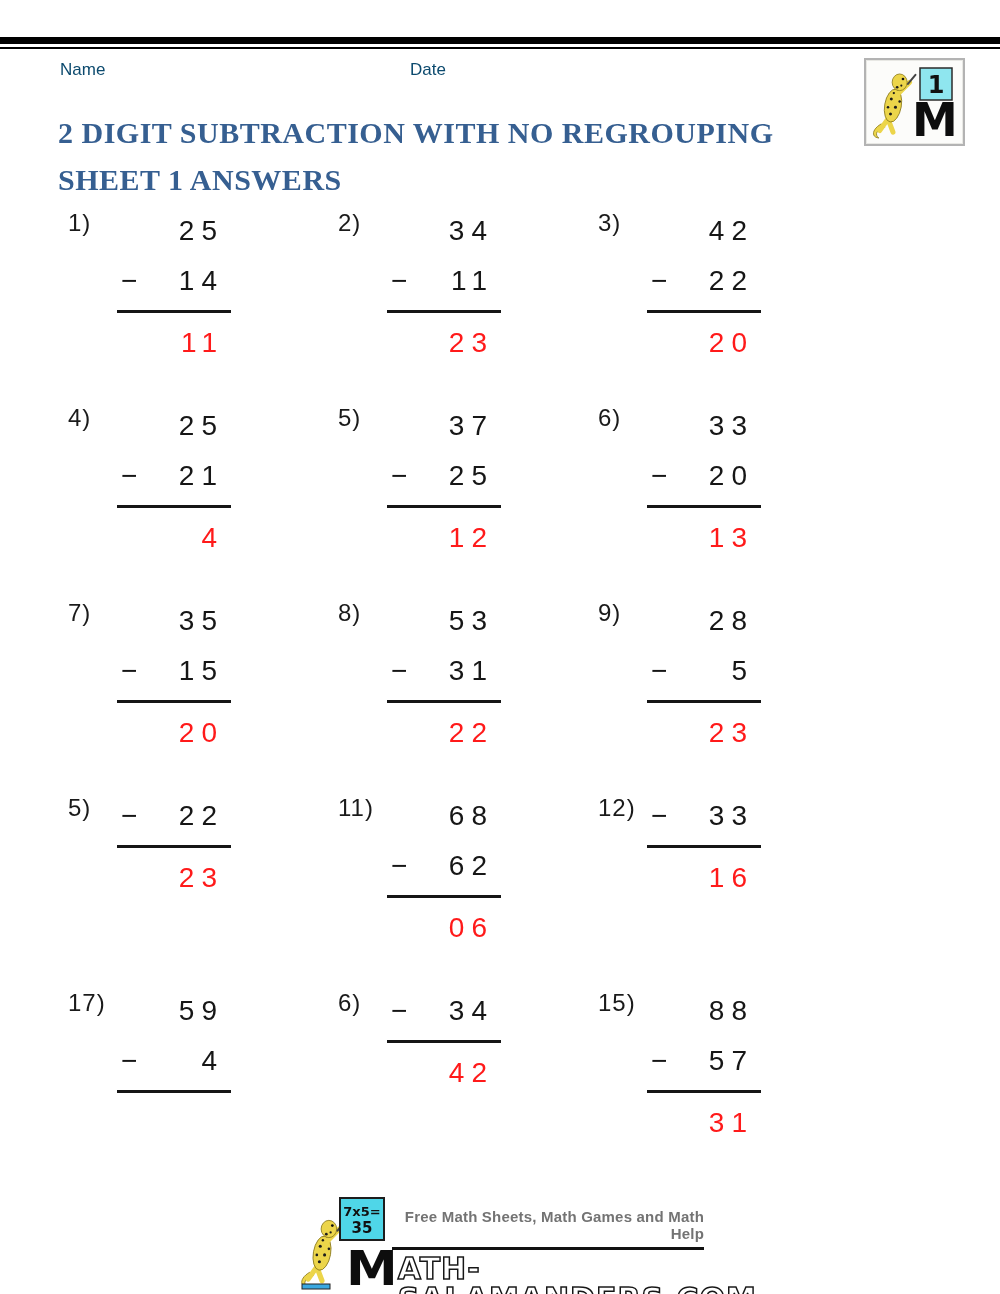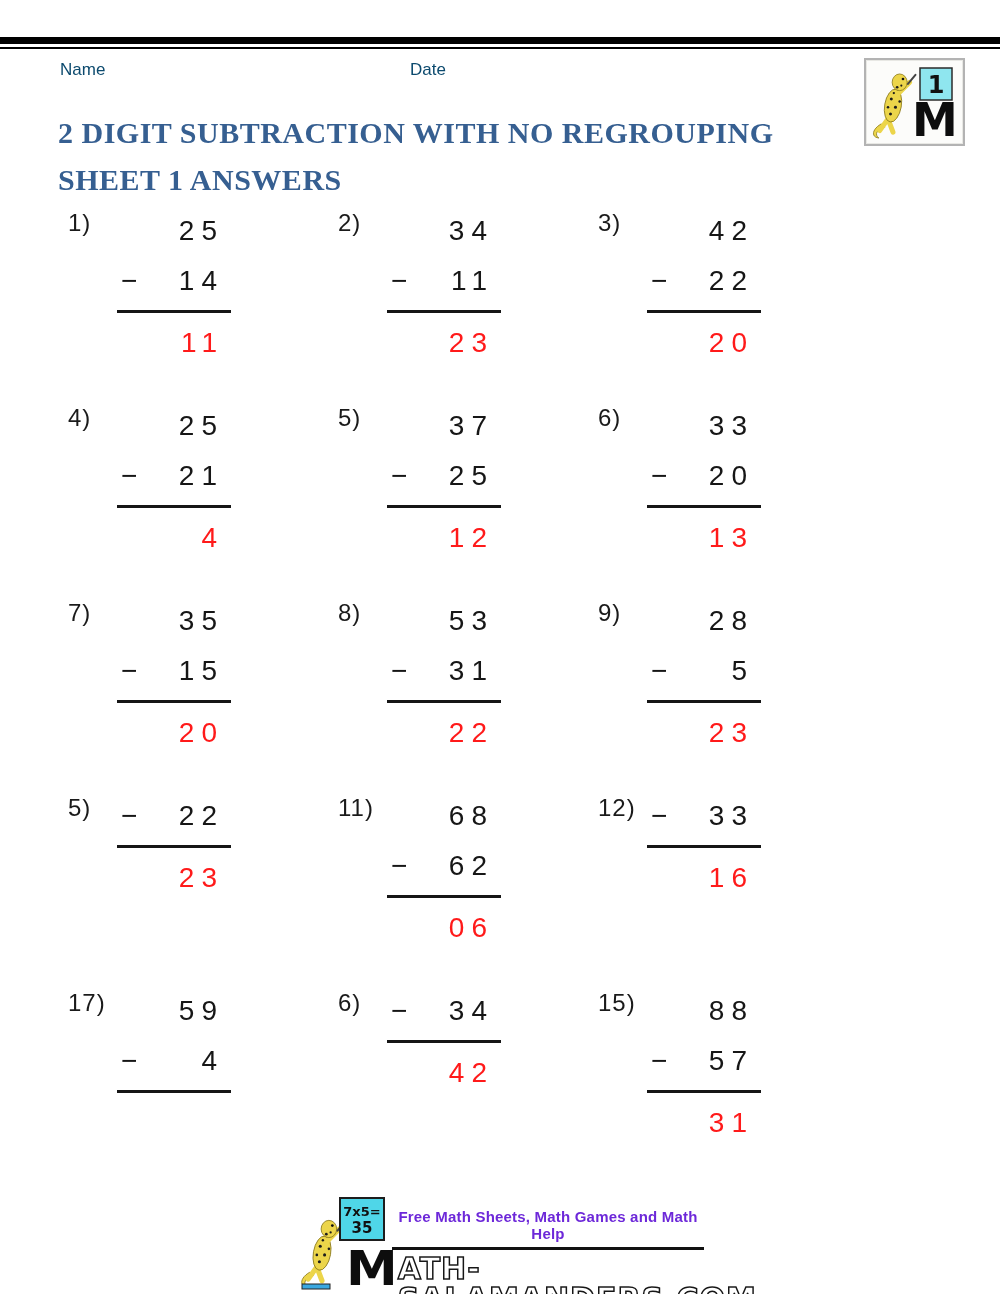--- a/index.html
+++ b/index.html
@@ -85,22 +85,22 @@
     color: var(--answer-color, #ff1a1a);
   }
 
   
   .footer {
     position: absolute; left: 0; top: 1196px; width: 1000px;
     display: flex; justify-content: center; align-items: flex-start;
   }
   .footer-right { width: 312px; }
   .tagline {
-    font-size: 15px; font-weight: bold; text-align: center;
-    padding: 12px 0 5px 0; color: #6d28d9; letter-spacing: 0.2px;
+    font-size: 15px; font-weight: bold; text-align: right;
+    padding: 12px 0 5px 0; color: #737373; letter-spacing: 0.2px;
   }
   .tag-rule { border-bottom: 3px solid #111; width: 100%; }
   .wordmark-row {
     display: flex; align-items: flex-start;
     margin-left: -46px; margin-top: -8px;
   }
   .wordmark-m {
     font-size: 52px; font-weight: bold; line-height: 52px;
     font-family: "DejaVu Sans", sans-serif;
     color: #0d0d0d; transform: scaleY(0.92);

